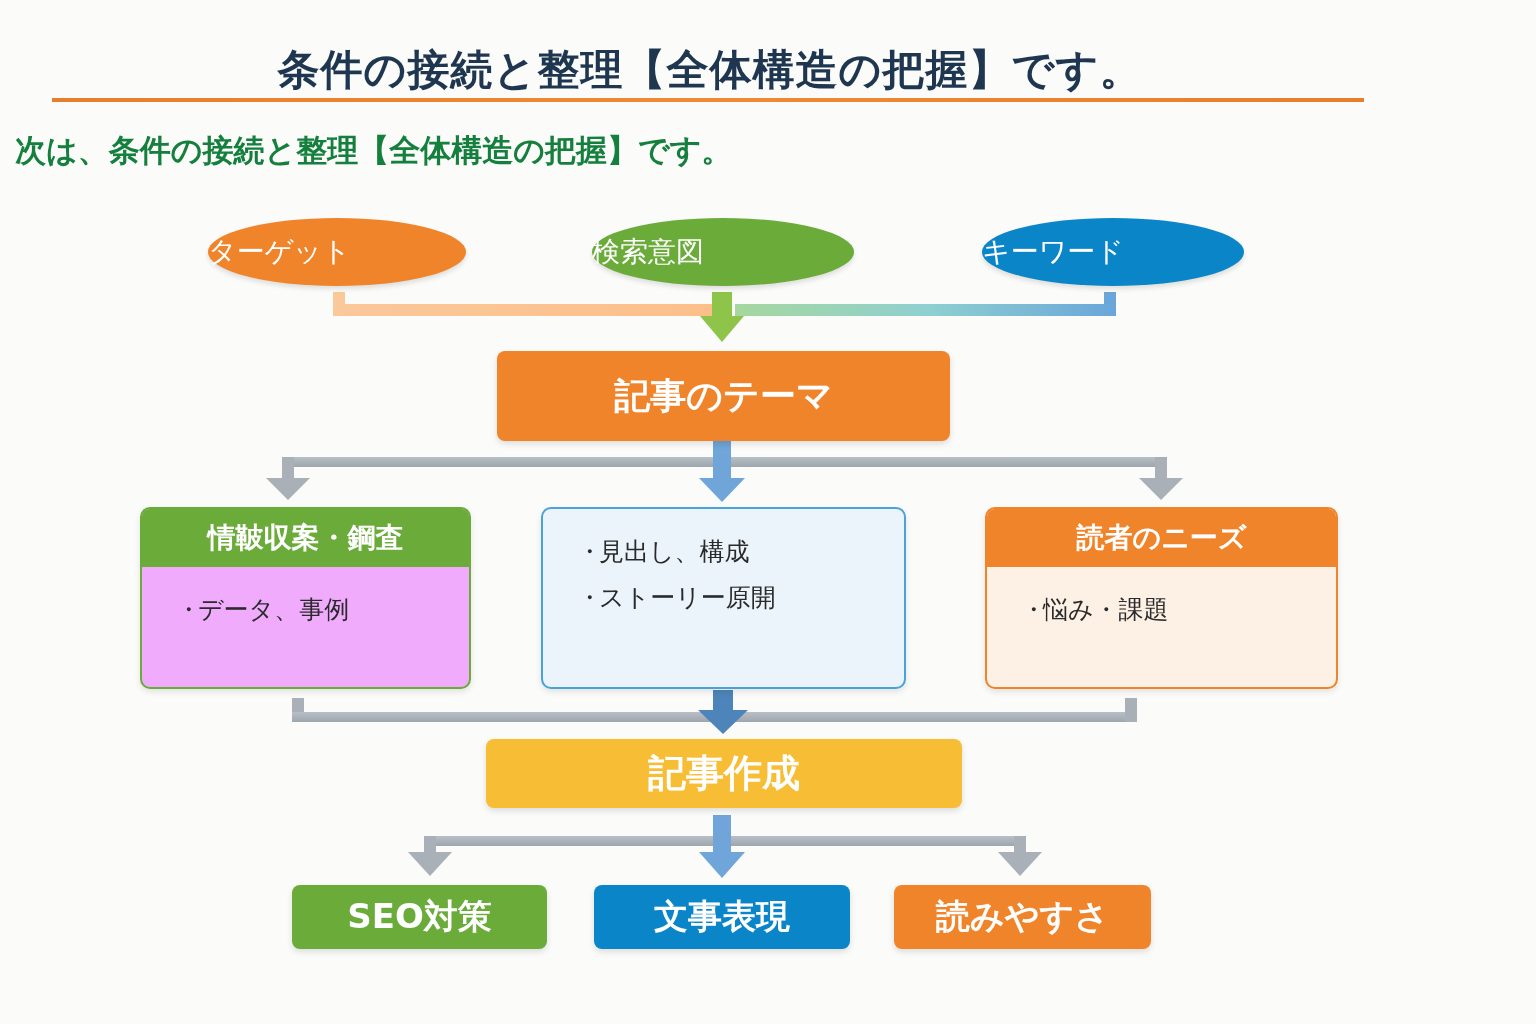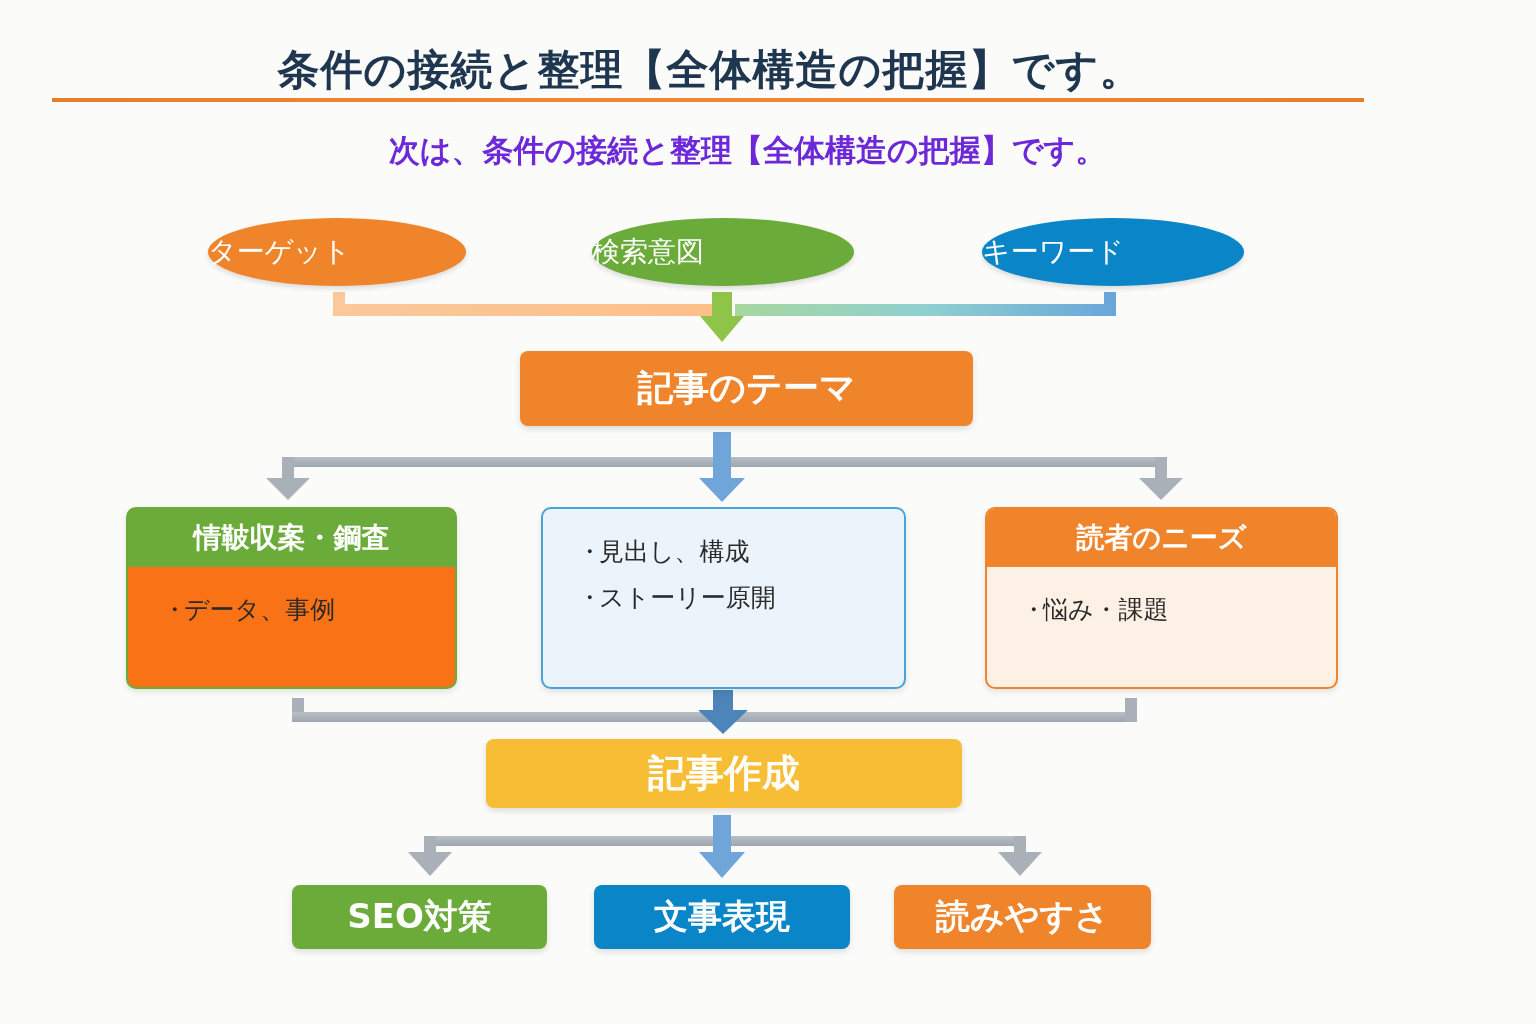--- a/index.html
+++ b/index.html
@@ -11,22 +11,22 @@
   .abs { position: absolute; }
   .title {
     left: 0; width: 1420px; top: 30px; text-align: center;
     font-size: 42px; font-weight: bold; color: #1f3650; letter-spacing: 1px; margin-top: 12px;
   }
   .title-rule {
     left: 52px; width: 1312px; top: 98px; height: 4px;
     background: linear-gradient(90deg, #e77e2b, #ef8a34, #e77e2b);
   }
   .subtitle {
-    left: 5px; width: 1485px; top: 130px; text-align: center;
-    font-size: 31px; font-weight: bold; color: #6d28d9;
+    left: 15px; width: 1485px; top: 130px; text-align: left;
+    font-size: 31px; font-weight: bold; color: #15803d;
   }
   .oval {
     border-radius: 50%; color: #fff; font-weight: normal; font-size: 28px;
     display: flex; align-items: center; justify-content: flex-start;
     box-shadow: 0 3px 5px rgba(0,0,0,0.12);
   }
   .box {
     color: #fff; font-weight: bold; display: flex; align-items: center; justify-content: center;
     border-radius: 8px; box-shadow: 0 3px 6px rgba(0,0,0,0.12);
   }
@@ -110,25 +110,25 @@
 <div class="abs oval" style="left:208px; top:218px; width:258px; height:68px; background:#f0842a;">
   <span>ターゲット</span>
 </div>
 <div class="abs oval" style="left:592px; top:218px; width:262px; height:68px; background:#6aab3a;">
   <span>検索意図</span>
 </div>
 <div class="abs oval" style="left:982px; top:218px; width:262px; height:68px; background:#0a86c8;">
   <span>キーワード</span>
 </div>
 
-<div class="abs box" style="left:520px; top:351px; width:453px; height:75px; background:#f0842a; font-size:36px;">
+<div class="abs box" style="left:497px; top:351px; width:453px; height:90px; background:#f0842a; font-size:36px;">
   <span>記事のテーマ</span>
 </div>
 
-<div class="abs card" style="left:126px; top:507px; width:327px; height:178px; border-color:#6aab3a; background:#f97316;">
+<div class="abs card" style="left:140px; top:507px; width:327px; height:178px; border-color:#6aab3a; background:#f0abfc;">
   <div class="card-head" style="background:#6aab3a;">
     <span>情鞁収案・鋼査</span>
   </div>
   <div class="card-body">
     <div class="card-item">
       <span class="dot">・</span><span>データ、事例</span>
     </div>
   </div>
 </div>
 

